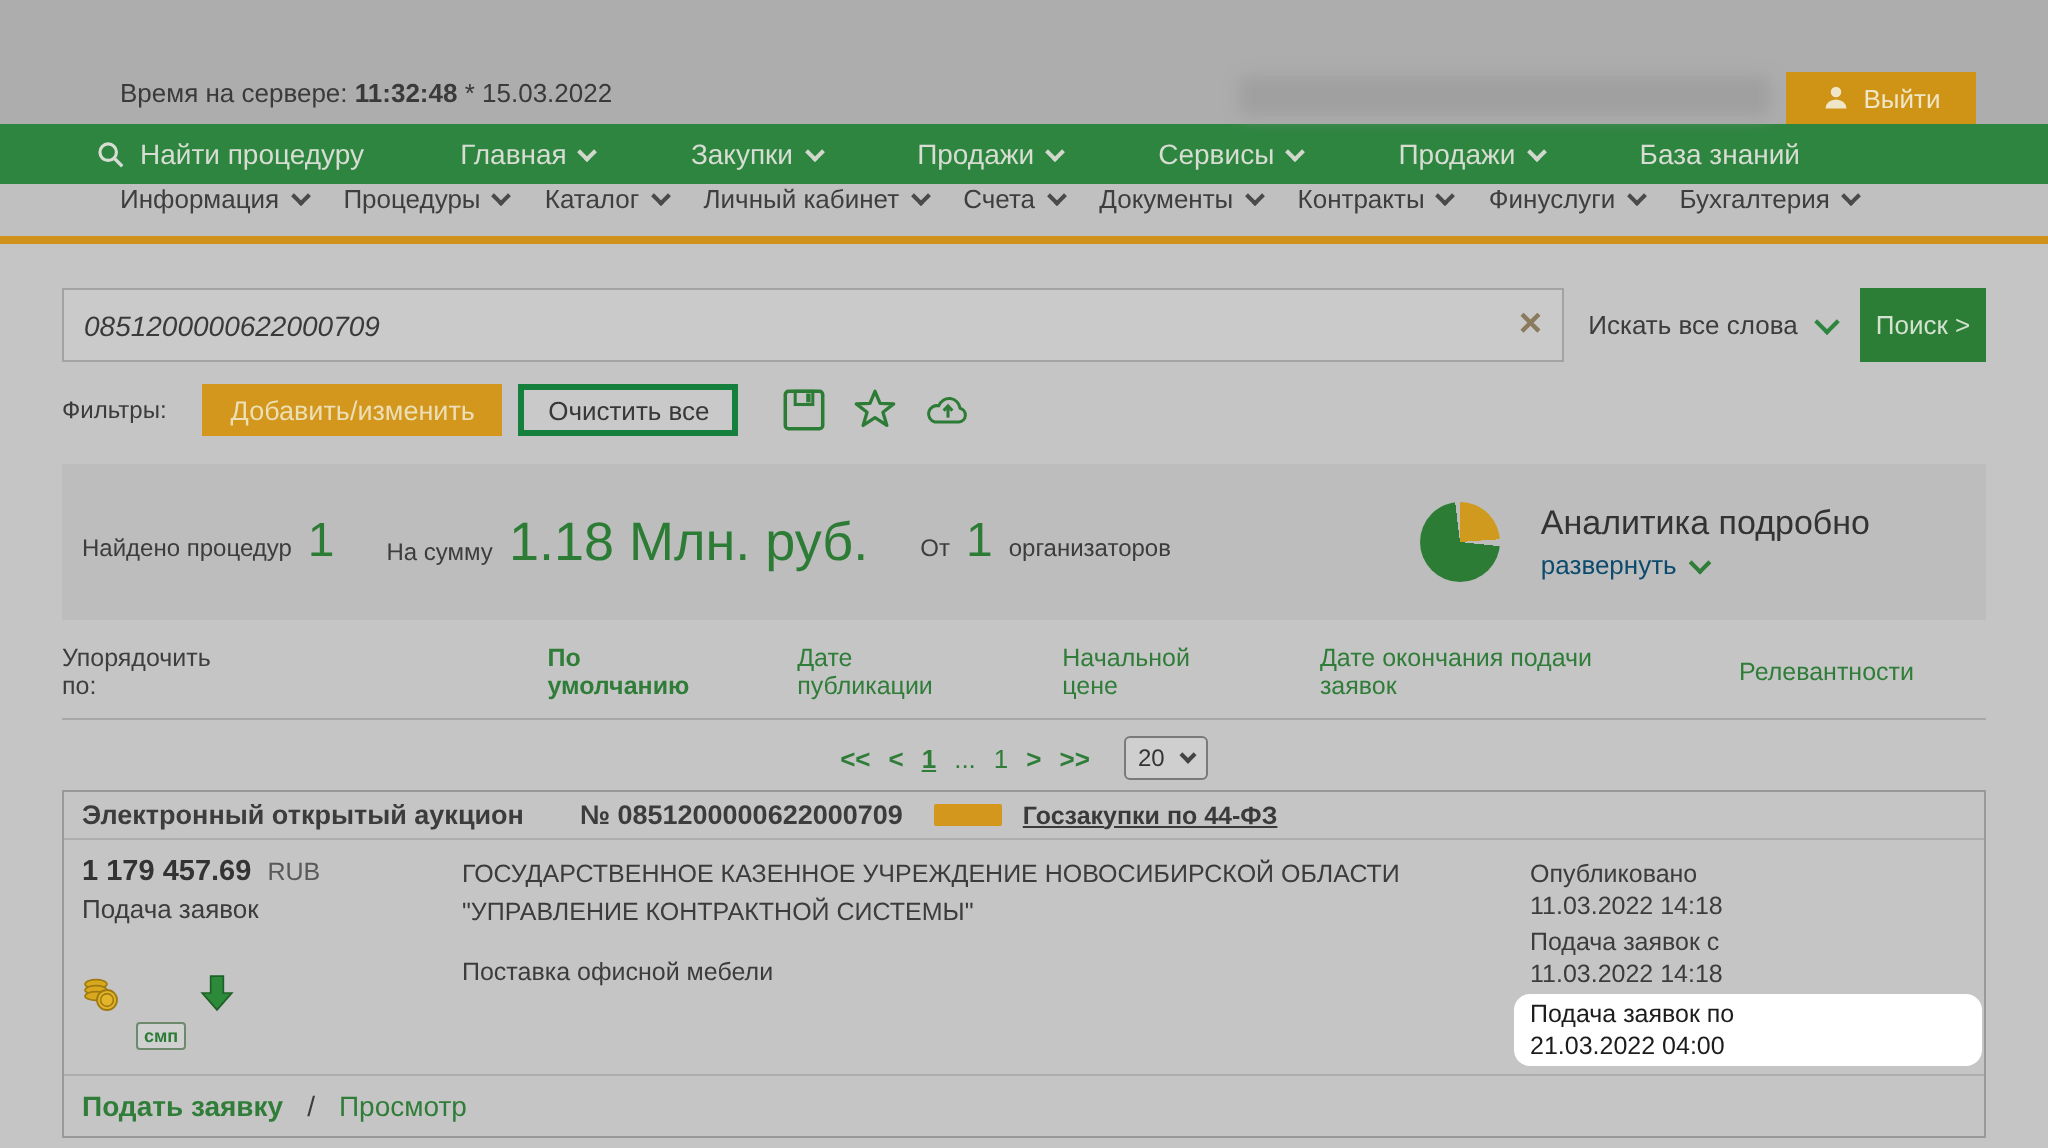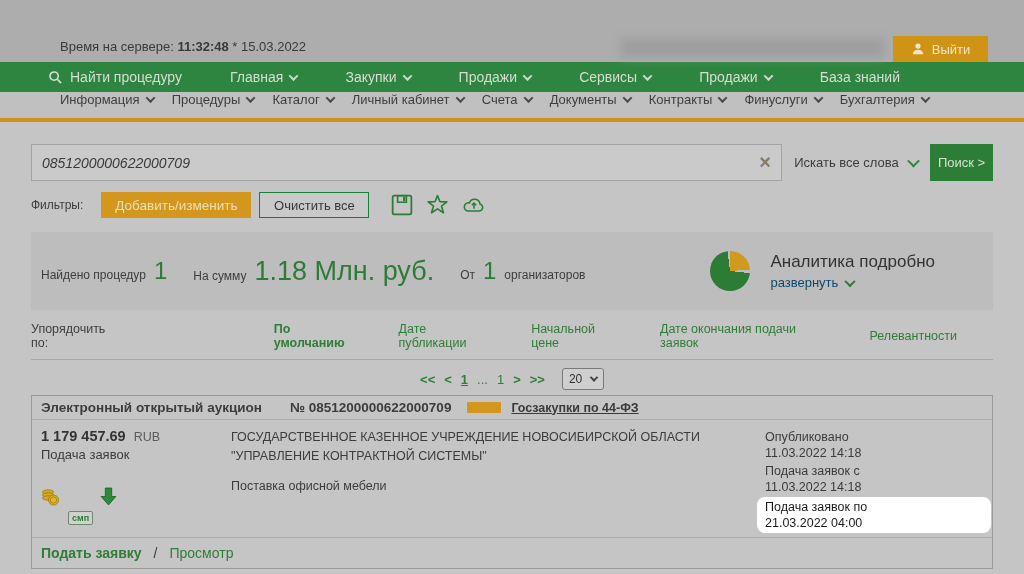--- a/index.html
+++ b/index.html
@@ -31,21 +31,21 @@
   .search-box { flex:1; position:relative; border:1px solid #a3a3a3; background:#cacaca; display:flex; align-items:center; }
   .search-input { flex:1; border:none; background:transparent; font-size:14px; color:#3a3a3a; padding:0 30px 0 10px; outline:none; font-family:inherit;font-style:italic; }
   .clear-x { position:absolute; right:10px; top:4px; font-size:20px; font-weight:bold; color:#8a7a5e; cursor:pointer; line-height:26px; }
   .mode-select { width:148px; display:flex; align-items:center; justify-content:center; gap:10px; font-size:13px; color:#3c3c3c; cursor:pointer; }
   .mode-select .chev { color:#2f8540; width:9px; height:9px; }
   .search-btn { width:63px; background:#2c7e37; border:none; color:#d3e2cf; font-size:13px; cursor:pointer; font-family:inherit; }
 
   .filters-row { display:flex; align-items:center; margin-top:11px; gap:8px; }
   .filters-label { font-size:12px; margin-right:10px; }
   .btn-orange { background:#d2971c; border:none; color:#ecdfb6; font-size:13.5px; padding:0 14px; height:26px; cursor:pointer; font-family:inherit; }
-  .btn-clear { background:#c9c9c9; border:1px solid #15803d; color:#383838; font-size:13px; width:110px; height:26px; cursor:pointer; font-family:inherit; }
+  .btn-clear { background:#c9c9c9; border:3px solid #15803d; color:#383838; font-size:13px; width:110px; height:26px; cursor:pointer; font-family:inherit; }
   .tool-icons { display:flex; gap:13px; margin-left:14px; align-items:center; }
   .tool-icons svg { cursor:pointer; display:block; }
 
   .summary-band { margin-top:14px; height:78px; background:#bdbdbd; display:flex; align-items:center; padding:0 10px; }
   .stat { display:flex; align-items:baseline; gap:8px; margin-right:26px; }
   .stat .lbl { font-size:12px; color:#3d3d3d; }
   .stat .num { color:#2d7c36; font-size:24px; }
   .stat .num.big { font-size:27px; }
   .analytics { margin-left:auto; display:flex; align-items:center; gap:20px; padding-right:48px; }
   .pie { width:40px; height:40px; border-radius:50%;

